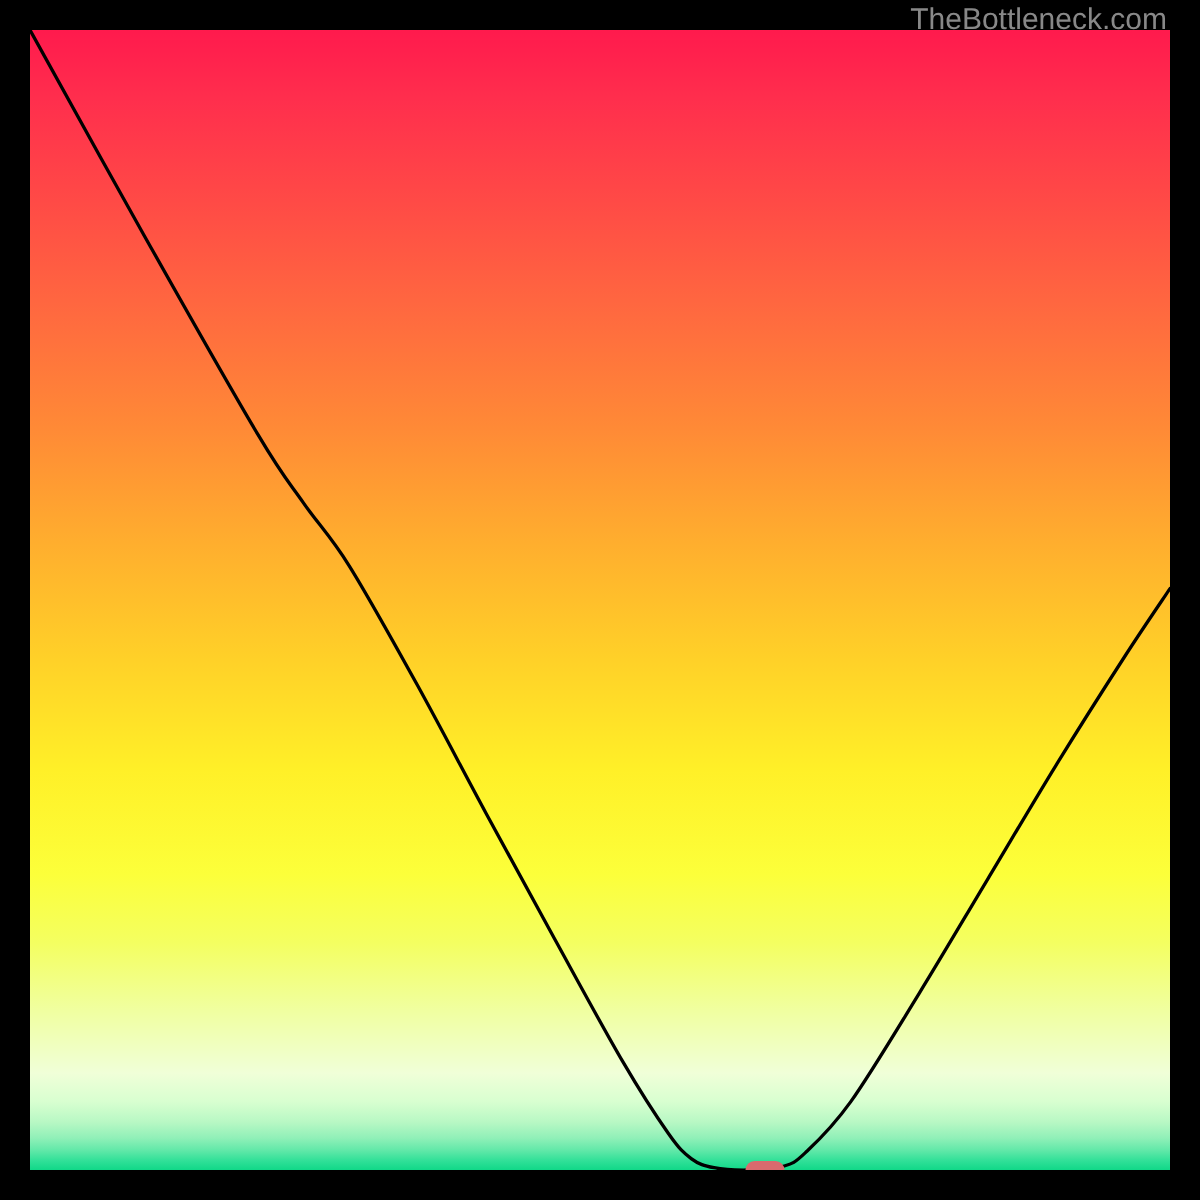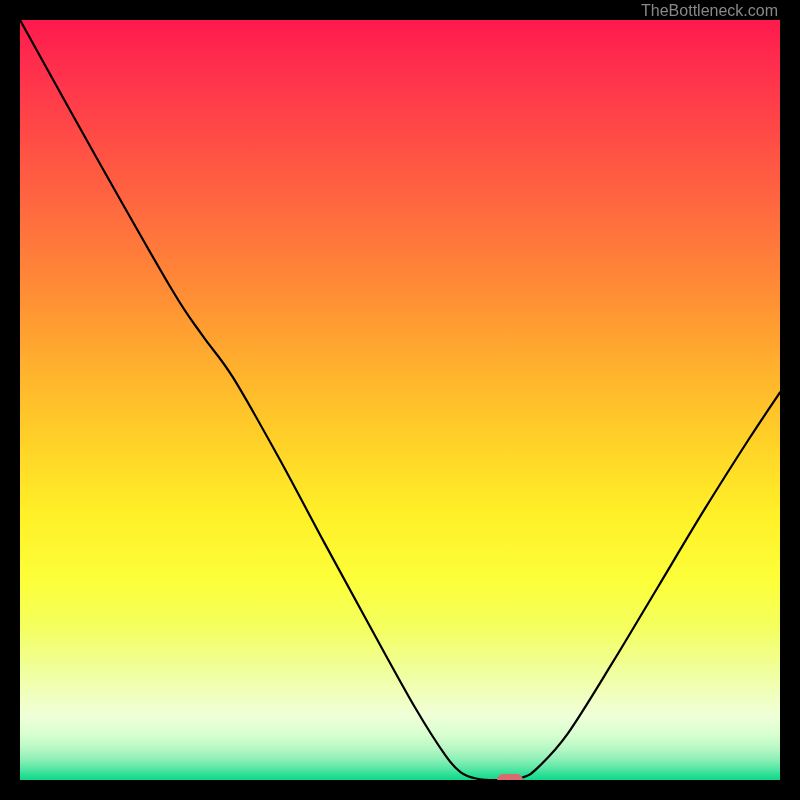--- a/index.html
+++ b/index.html
@@ -9,21 +9,21 @@
     height: 800px;
     background: #000;
     position: relative;
     font-family: Arial, sans-serif;
   }
   .watermark {
     position: absolute;
     top: 2px;
     right: 22px;
     color: #888;
-    font-size: 16px;
+    font-size: 20px;
     font-weight: 500;
     z-index: 10;
   }
   .plot-area {
     position: absolute;
     left: 20px;
     top: 20px;
     width: 760px;
     height: 760px;
     overflow: hidden;

